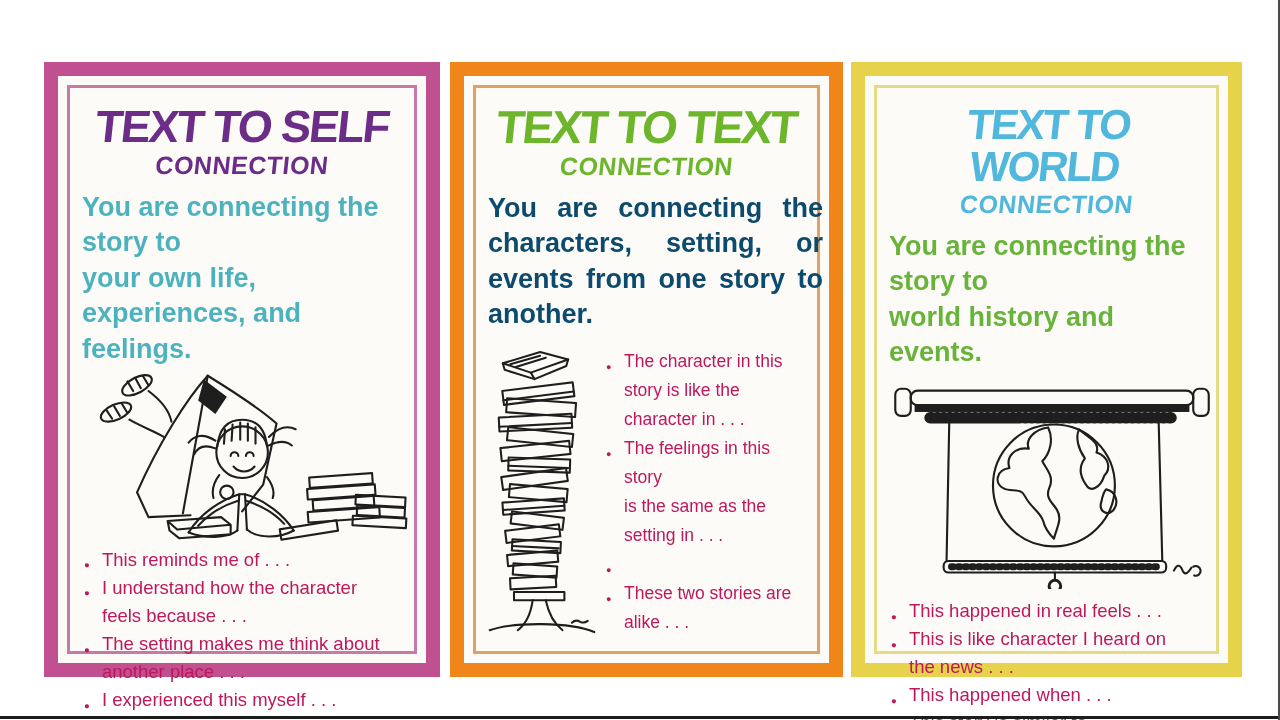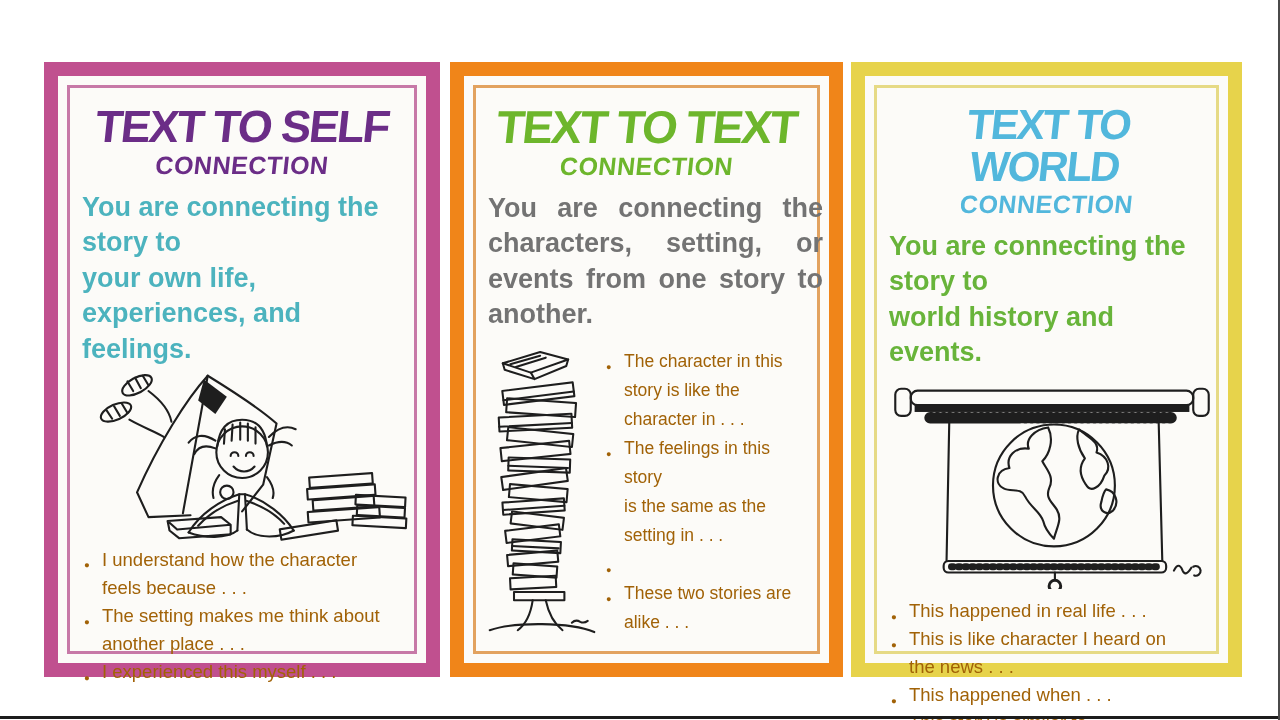--- a/index.html
+++ b/index.html
@@ -27,29 +27,29 @@
 
   .subtitle{text-align:center;font-weight:bold;transform:skewX(-6deg);
             font-size:25px;letter-spacing:.5px;line-height:1.1;margin:3px 0 0;}
   .p1 .subtitle{color:#6b2d87;}
   .p2 .subtitle{color:#6db62c;}
   .p3 .subtitle{color:#52b7dc;}
 
   .desc{font-weight:bold;font-size:27px;line-height:1.32;margin:10px 2px 0;
         white-space:pre-line;}
   .p1 .desc{color:#4cb3be;}
-  .p2 .desc{color:#737373;white-space:normal;text-align:justify;width:335px;}
+  .p2 .desc{color:#0c4a6e;white-space:normal;text-align:justify;width:335px;}
   .p3 .desc{color:#68b43a;}
 
   .art{text-align:center;margin-top:2px;}
   .art svg{display:block;margin:0 auto;}
   .row{display:flex;margin-top:6px;align-items:flex-start;}
   .row .art{flex:none;margin:4px 4px 0 0;}
 
-  .bullets{list-style:none;margin:4px 0 0;padding:0;color:#a16207;}
+  .bullets{list-style:none;margin:4px 0 0;padding:0;color:#be185d;}
   .bullets li{display:flex;}
   .dot{flex:none;width:22px;}
   .dot::before{content:"●";font-size:.52em;position:relative;top:.28em;left:4px;}
   .btext{white-space:pre-line;flex:1;}
   .p1 .bullets,.p3 .bullets{font-size:18.5px;line-height:1.52;}
   .p2 .bullets{font-size:17.5px;line-height:1.66;margin-top:8px;flex:1;}
 
   .edge-bottom{position:absolute;left:0;right:0;bottom:1px;height:3px;background:#1c1c1c;}
   .edge-right{position:absolute;top:0;bottom:0;right:0;width:2px;background:#4a4a4a;}
 
@@ -111,20 +111,24 @@
               <rect x="-28" y="2" width="56" height="10"></rect>
             </g>
             <g transform="translate(231,162) rotate(-9)">
               <rect x="-30" y="0" width="60" height="11"></rect>
             </g>
           </g>
         </svg>
       </div>
 
       <ul class="bullets">
+        <li>
+            <span class="dot"></span>
+            <span class="btext">This reminds me of . . .</span>
+          </li>
         <li>
             <span class="dot"></span>
             <span class="btext">I understand how the character
 feels because . . .</span>
           </li>
         <li>
             <span class="dot"></span>
             <span class="btext">The setting makes me think about
 another place . . .</span>
           </li>
@@ -270,21 +274,21 @@
             <line x1="173" y1="198" x2="173" y2="206"></line>
             <circle cx="173" cy="212" r="6" stroke-width="3"></circle>
             <path d="M296,196 q5,-10 9,0 q3,7 9,-3 M316,192 a5,5 0 1 1 1,9"></path>
           </g>
         </svg>
       </div>
 
       <ul class="bullets" style="margin-top:8px;">
         <li>
             <span class="dot"></span>
-            <span class="btext">This happened in real life . . .</span>
+            <span class="btext">This happened in real feels . . .</span>
           </li>
         <li>
             <span class="dot"></span>
             <span class="btext">This is like character I heard on
 the news . . .</span>
           </li>
         <li>
             <span class="dot"></span>
             <span class="btext">This happened when . . .</span>
           </li>

